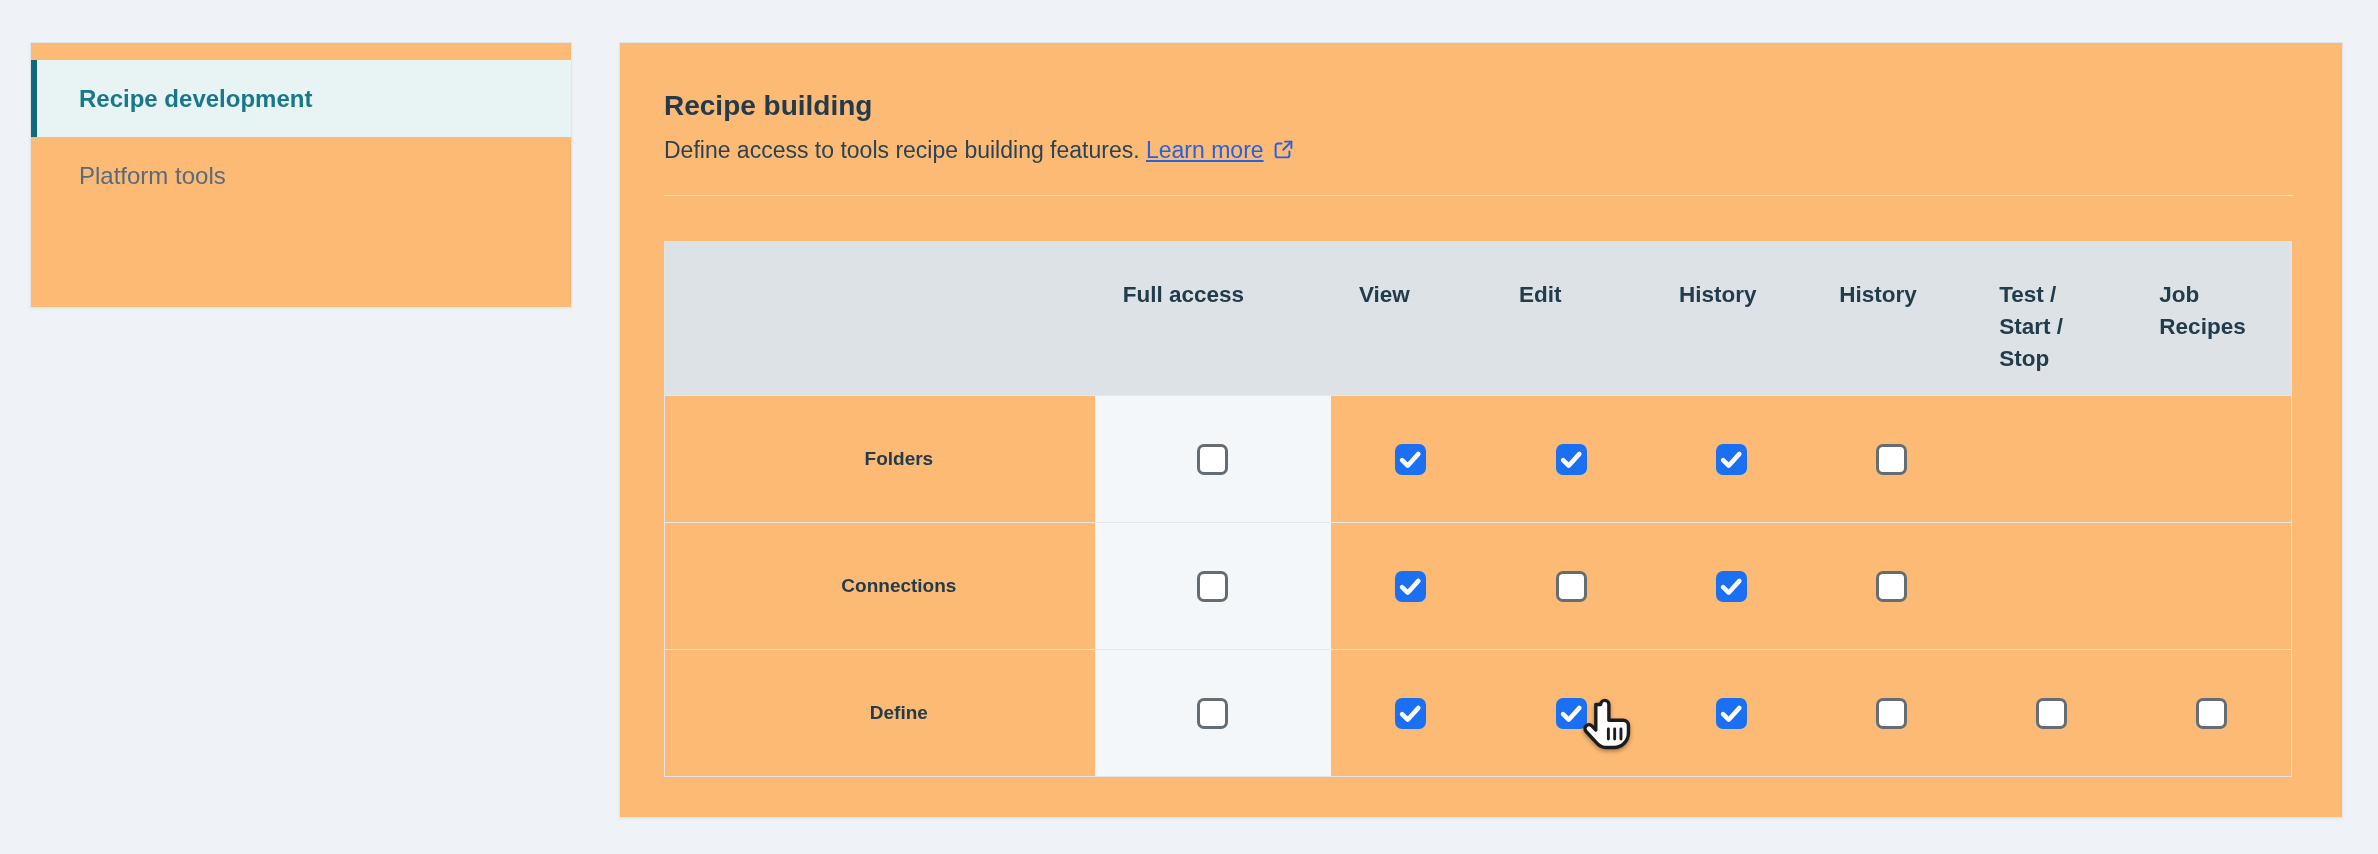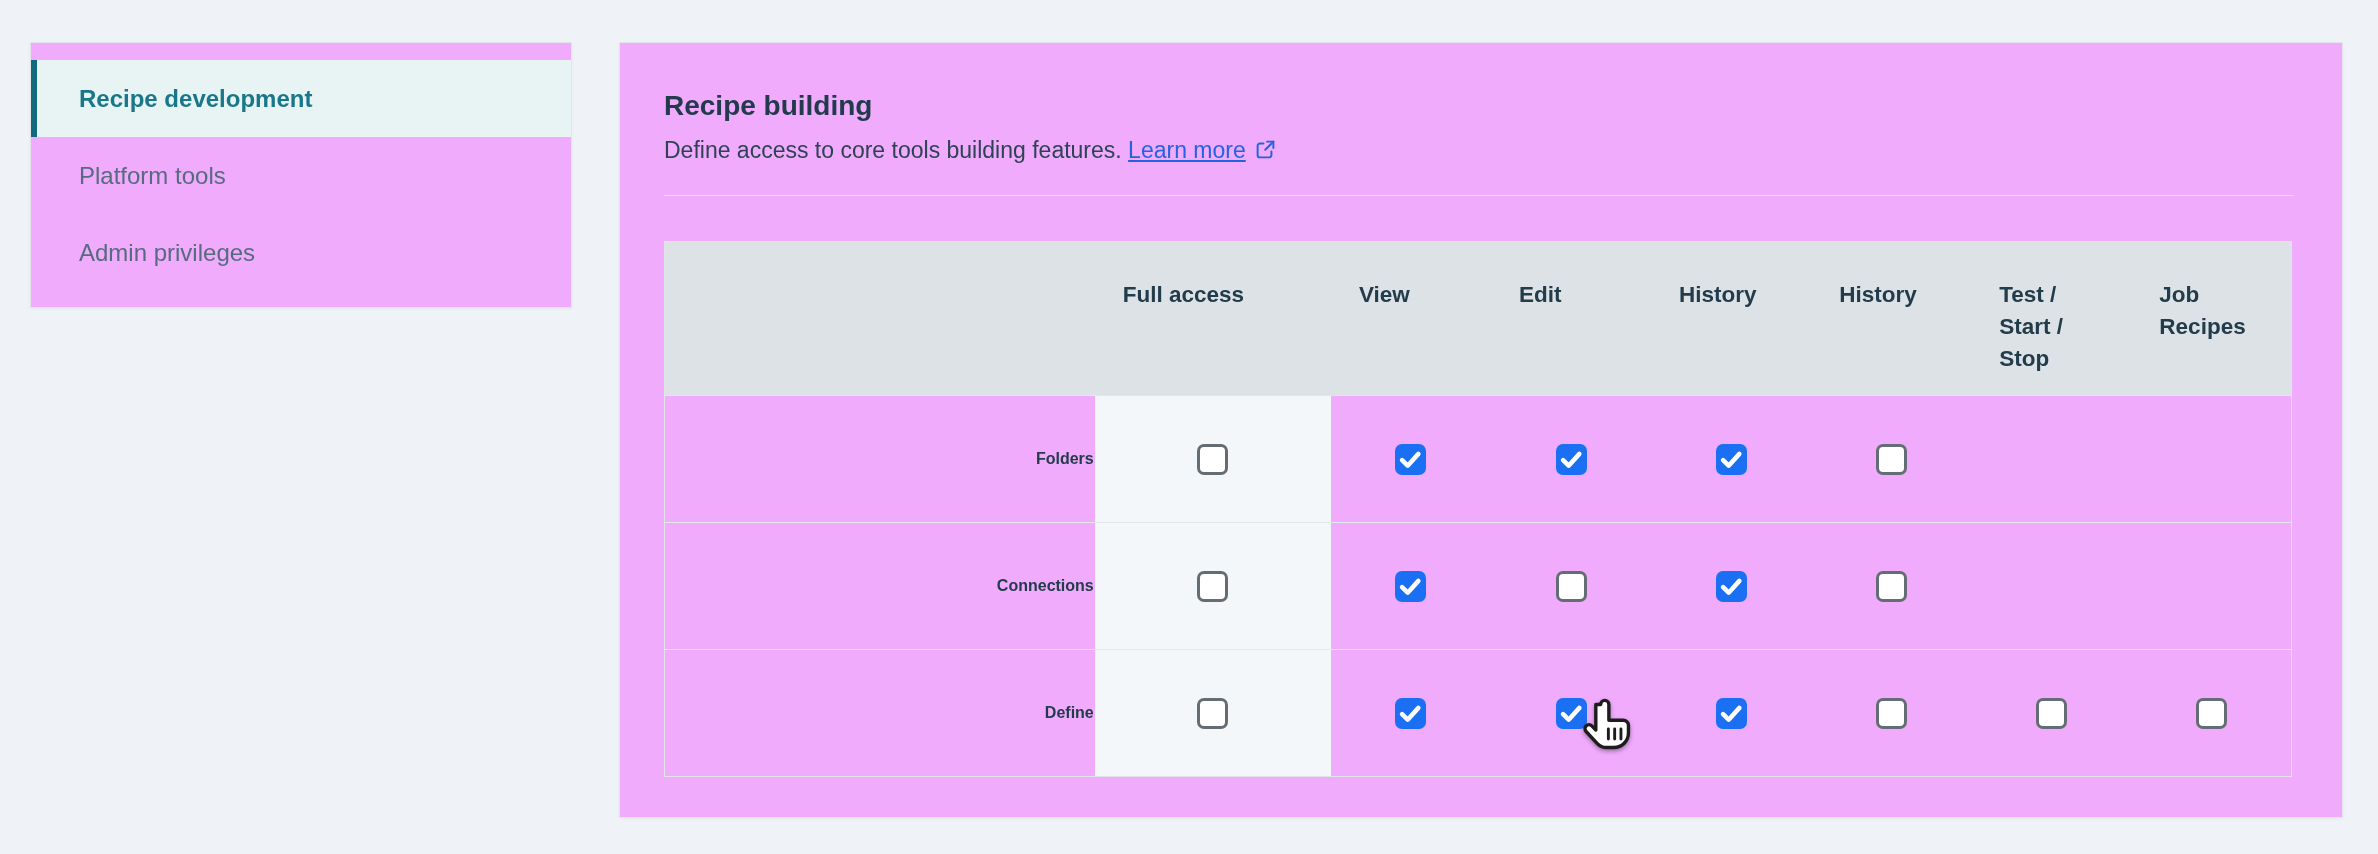--- a/index.html
+++ b/index.html
@@ -7,21 +7,21 @@
   body {
     position: relative;
     width: 2378px; height: 854px;
     background: #eff3f7;
     font-family: "Liberation Sans", "DejaVu Sans", sans-serif;
     color: #243b49;
     overflow: hidden;
   }
   .card {
     position: absolute;
-    background: #f0abfc;
+    background: #fdba74;
     border: 1px solid #e2e6ea;
     box-shadow: 0 1px 3px rgba(16,36,54,0.05);
   }
   
   #sidebar { left: 30px; top: 42px; width: 542px; height: 266px; padding: 17px 0; }
   .side-item {
     height: 77px;
     display: flex; align-items: center;
     padding-left: 42px;
     font-size: 24px;
@@ -65,22 +65,22 @@
   }
   th.col-label { width: 430px; }
   th.col-full  { width: 236px; }
   th.col-perm  { width: 160px; }
   tbody td {
     height: 127px;
     border-top: 1px solid #e3e7ea;
     text-align: center; vertical-align: middle;
   }
   td.lbl {
-    text-align: right; padding-left: 39px;
-    font-weight: bold; font-size: 16px; color: #233c4b;
+    text-align: center; padding-left: 39px;
+    font-weight: bold; font-size: 19px; color: #233c4b;
   }
   td.cell-full { background: #f4f7fa; }
   .checkbox {
     display: inline-block;
     width: 31px; height: 31px;
     border-radius: 7px;
     vertical-align: middle;
     cursor: pointer;
     position: relative;
   }
@@ -94,29 +94,26 @@
 </head>
 <body>
 
 <nav class="card" id="sidebar">
   <div class="side-item active">
     <span>Recipe development</span>
   </div>
   <div class="side-item">
     <span>Platform tools</span>
   </div>
-  <div class="side-item">
-    <span>Admin privileges</span>
-  </div>
 </nav>
 
 <section class="card" id="main">
   <h1>Recipe building</h1>
   <p class="desc">
-    <span>Define access to core tools building features.</span>
+    <span>Define access to tools recipe building features.</span>
     <a>
       <span class="lnk-text">Learn more</span><span><svg width="21" height="21" viewBox="0 0 16 16" fill="none" stroke="#2562e0" stroke-width="1.5" stroke-linecap="round" stroke-linejoin="round">
             <path d="M6.5 3.5 H3.6 C2.7 3.5 2 4.2 2 5.1 V12.4 C2 13.3 2.7 14 3.6 14 H10.9 C11.8 14 12.5 13.3 12.5 12.4 V9.5"></path>
             <path d="M9.2 2 H14 V6.8" fill="none"></path>
             <path d="M14 2 L7.8 8.2"></path>
           </svg></span>
     </a>
   </p>
   <hr class="divider">
 

